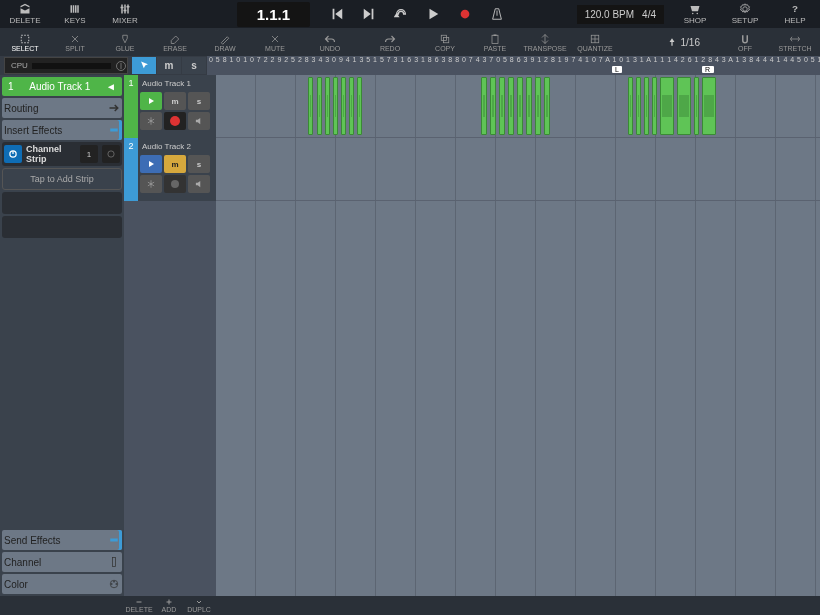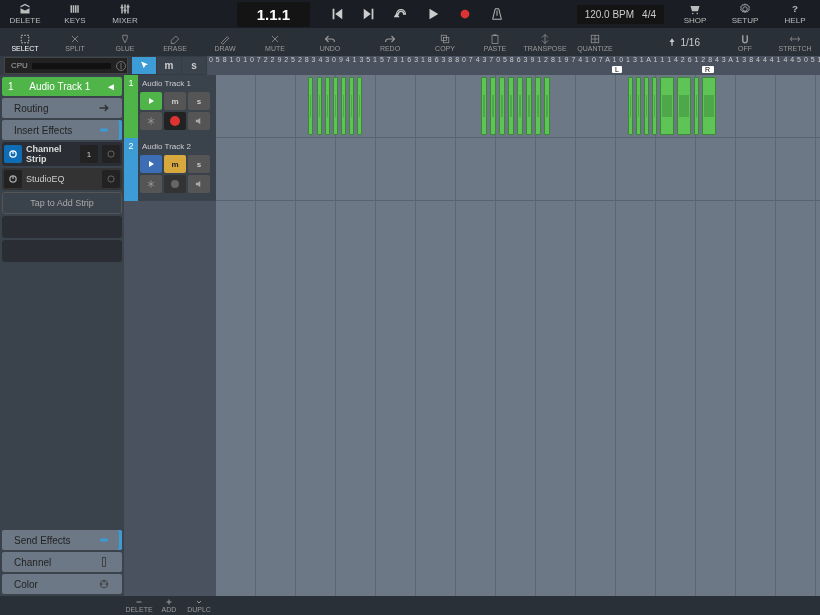--- a/index.html
+++ b/index.html
@@ -32,21 +32,21 @@
 .tool svg { width:11px; height:11px; }
 .ruler { flex:1; height:19px; background:#4a5260; color:#ccc; font-size:7px; overflow:hidden; white-space:nowrap; padding-left:2px; letter-spacing:0.5px; position:relative; }
 .loopmarker { position:absolute; top:10px; font-size:7px; background:#fff; color:#000; padding:0 3px; border-radius:1px; }
 
 
 .main { display:flex; height:521px; }
 
 
 .inspector { width:124px; background:#3a424c; padding:2px; display:flex; flex-direction:column; gap:2px; }
 .trackhdr { background:#4fb548; color:#fff; font-size:10px; padding:4px 6px; display:flex; align-items:center; justify-content:space-between; border-radius:2px; }
-.section { background:#6d7886; color:#222; font-size:10px; padding:4px 12px; display:flex; align-items:center; justify-content:space-between; border-radius:2px; }
+.section { background:#6d7886; color:#222; font-size:10px; padding:4px 2px; display:flex; align-items:center; justify-content:space-between; border-radius:2px; }
 .section.blue-accent { box-shadow:inset -3px 0 0 #3d9bd6;text-align:center; }
 .insertfx { background:#2a2e34; border-radius:3px; padding:2px; display:flex; align-items:center; gap:4px; }
 .fxpwr { width:18px; height:18px; background:#0f6db5; border-radius:2px; display:flex; align-items:center; justify-content:center; }
 .fxname { color:#ddd; font-size:9px; flex:1; line-height:10px; font-weight:bold; }
 .fxknob { width:18px; height:18px; background:#222; border-radius:2px; display:flex; align-items:center; justify-content:center; }
 .fxslot { background:#333; border-radius:3px; height:22px; display:flex; align-items:center; gap:4px; padding:2px; }
 .fxslot.empty { background:#3a424c; color:#aaa; font-size:9px; justify-content:center; border:1px solid #555; }
 
 
 .tracklist { width:92px; background:#4a5260; }
@@ -306,34 +306,20 @@
           <svg width="10" height="10" viewBox="0 0 16 16" style="color:#fff">
             <circle cx="8" cy="8" r="5" fill="none" stroke="currentColor" stroke-width="2"></circle>
             <path d="M8 3v5" stroke="currentColor" stroke-width="2"></path>
           </svg>
         </div>
       <div class="fxname" style="white-space:pre-line">Channel
 Strip</div>
       <div class="fxknob">
           <span style="color:#ccc;font-size:8px">1</span>
         </div>
-      <div class="fxknob">
-          <svg width="10" height="10" viewBox="0 0 16 16" style="color:#888">
-            <circle cx="8" cy="8" r="5" fill="none" stroke="currentColor"></circle>
-          </svg>
-        </div>
-    </div>
-    <div class="fxslot">
-      <div class="fxknob">
-          <svg width="10" height="10" viewBox="0 0 16 16" style="color:#aaa">
-            <circle cx="8" cy="8" r="5" fill="none" stroke="currentColor" stroke-width="2"></circle>
-            <path d="M8 3v5" stroke="currentColor" stroke-width="2"></path>
-          </svg>
-        </div>
-      <div style="color:#ccc;font-size:9px;flex:1">StudioEQ</div>
       <div class="fxknob">
           <svg width="10" height="10" viewBox="0 0 16 16" style="color:#888">
             <circle cx="8" cy="8" r="5" fill="none" stroke="currentColor"></circle>
           </svg>
         </div>
     </div>
     <div class="fxslot empty">Tap to Add Strip</div>
     <div class="fxslot" style="background:#2a2e34"></div>
     <div class="fxslot" style="background:#2a2e34"></div>
     <div class="fill"></div>

